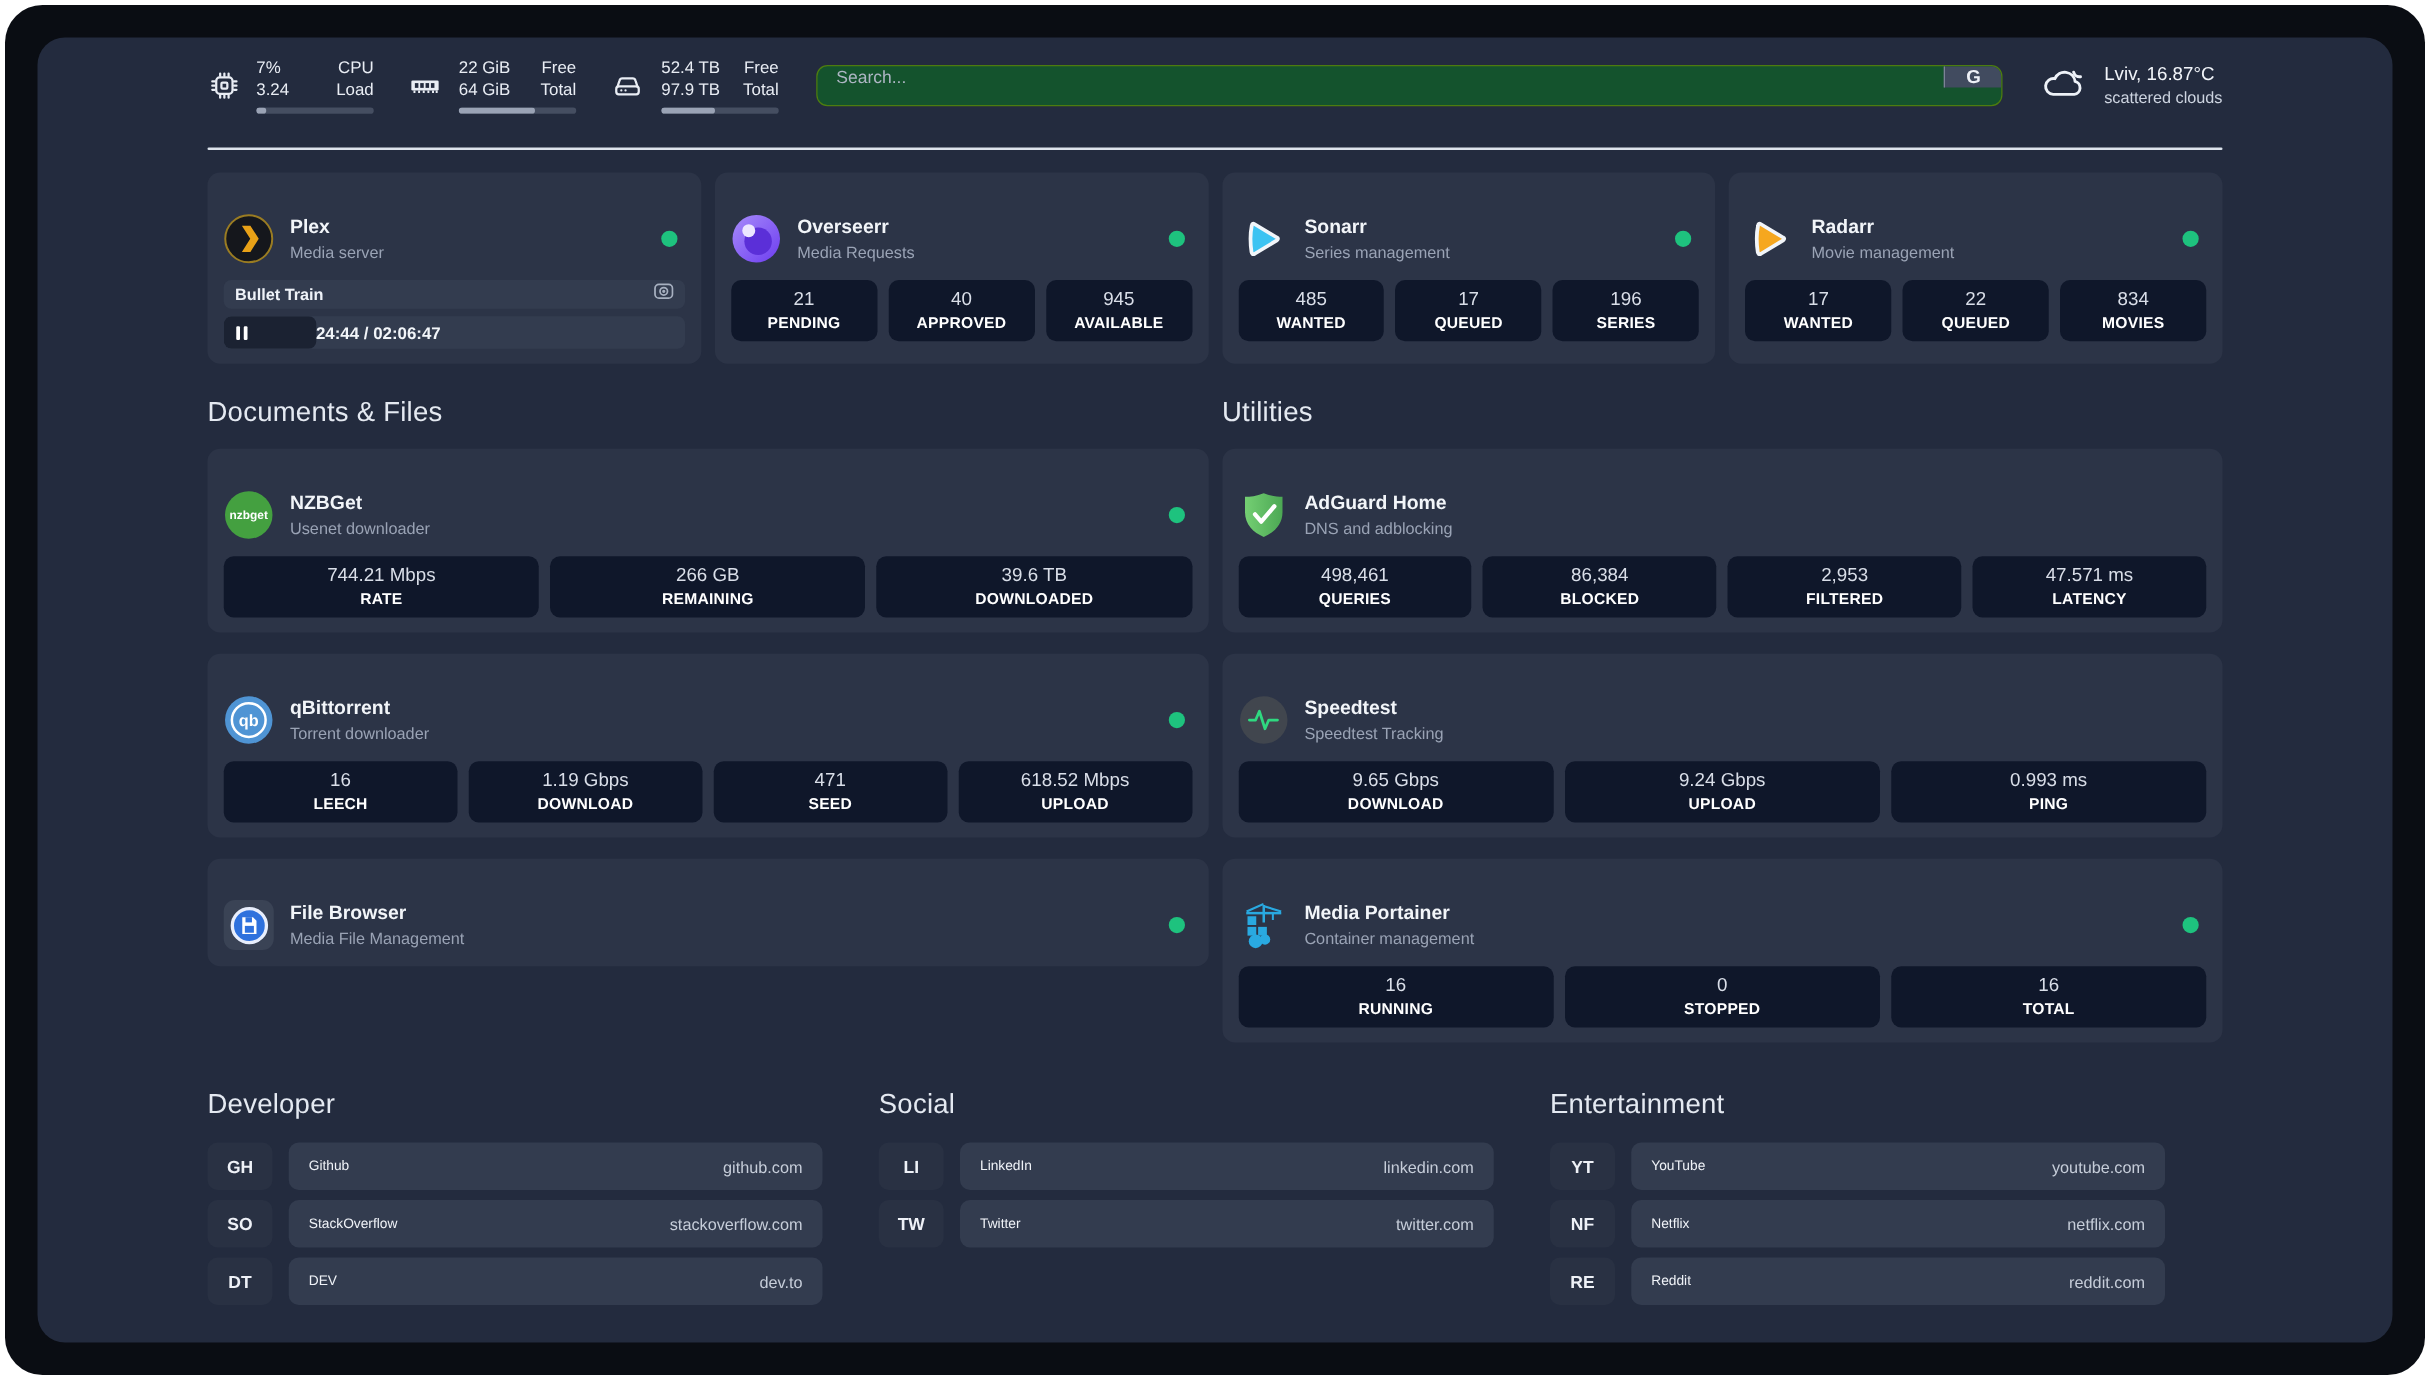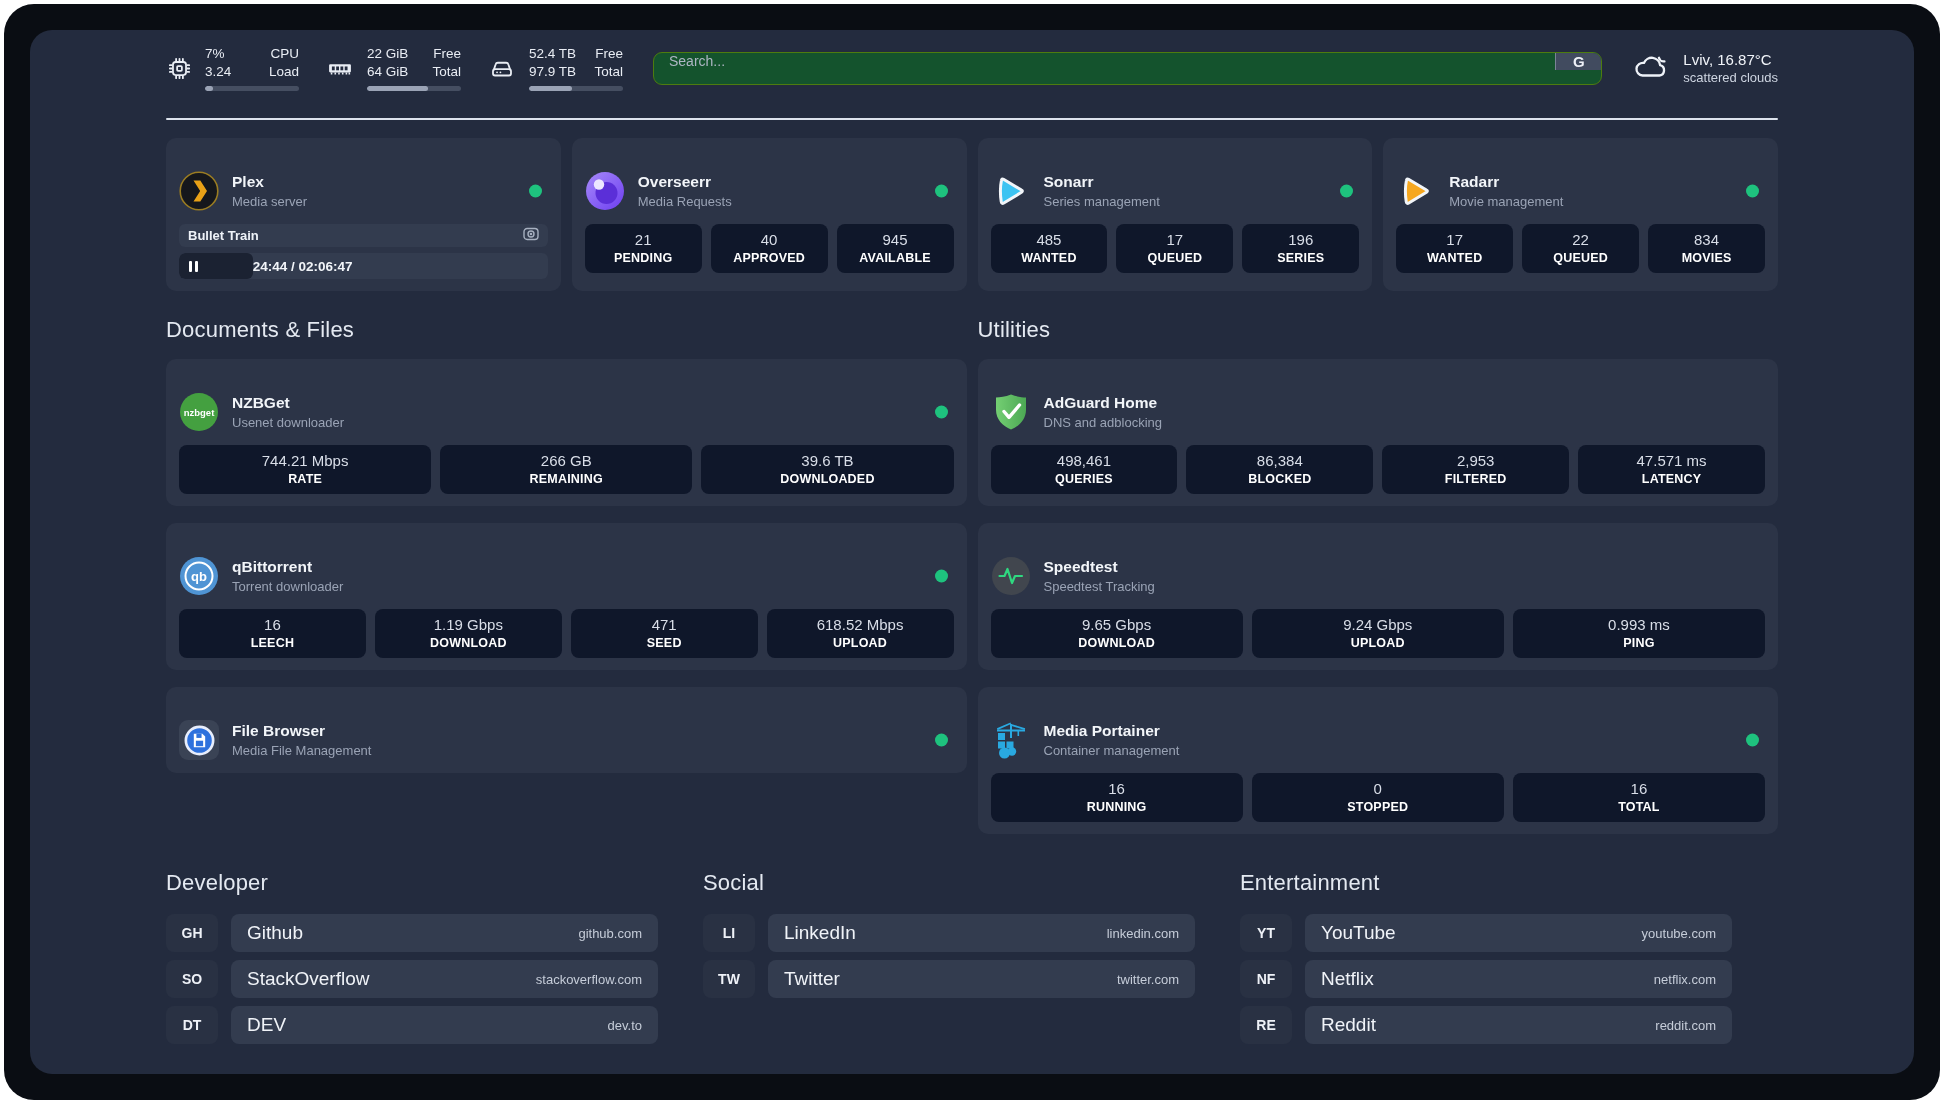--- a/index.html
+++ b/index.html
@@ -73,21 +73,21 @@
              display:flex; align-items:center; justify-content:center; }
 
   
   .bookmarks { margin-top:36px; display:grid; grid-template-columns:repeat(3,492px); gap:45px; justify-content:start; }
   .bm-col .bm-list { margin-top:18px; display:flex; flex-direction:column; gap:8px; }
   .bm-row { display:flex; gap:13px; height:38px; cursor:pointer; }
   .bm-abbr { width:52px; background:#293143; border-radius:8px; display:flex; align-items:center;
              justify-content:center; font-size:14px; font-weight:700; color:#eef1f7; }
   .bm-pill { flex:1; background:#333c4f; border-radius:8px; display:flex; align-items:center;
              justify-content:space-between; padding:0 16px; }
-  .bm-name { font-size:19px; font-weight:500; color:#f0f3f8; }
+  .bm-name { font-size:11px; font-weight:500; color:#f0f3f8; }
   .bm-url { font-size:13px; color:#c6cdd9; }
 </style>
 </head>
 <body>
 
 <div class="frame">
   <div class="screen">
 
     <div class="topbar">
       <div class="sys-widgets" id="sys-widgets">

